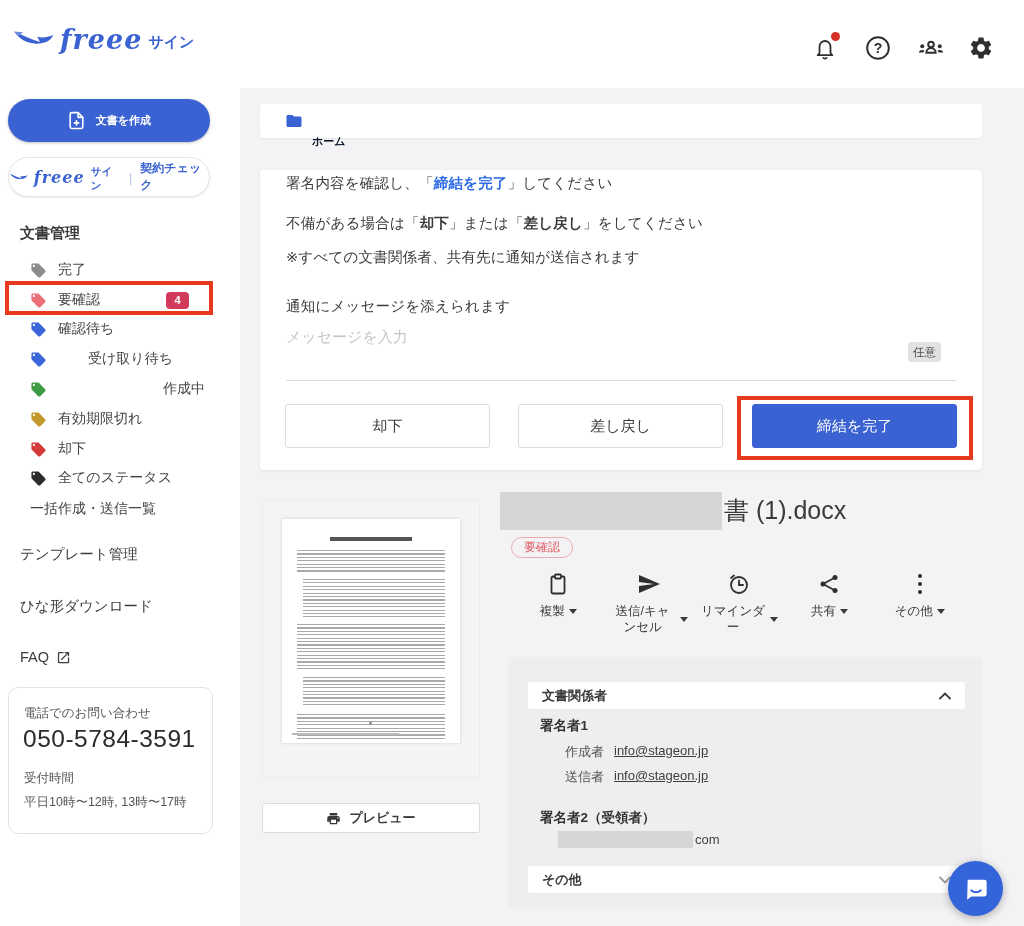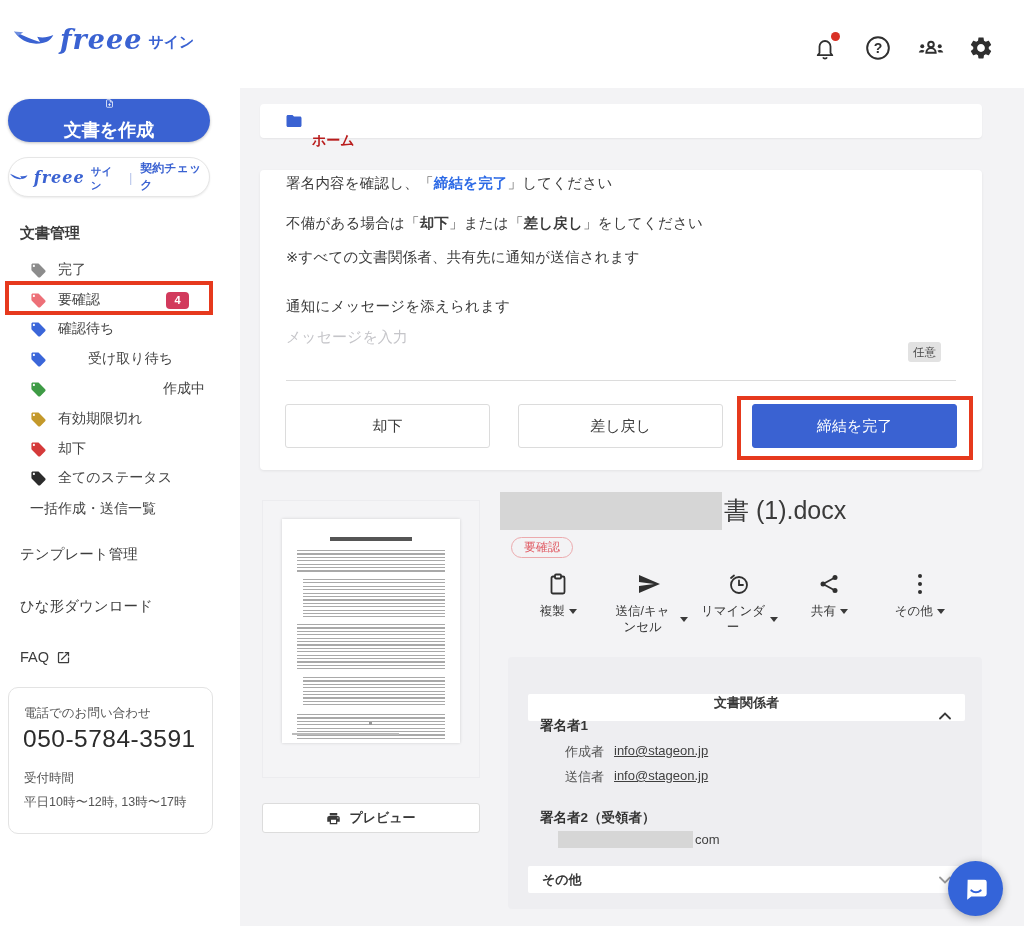--- a/index.html
+++ b/index.html
@@ -13,22 +13,22 @@
   
   .logo { left:12px; top:24px; display:flex; align-items:center; gap:6px; cursor:pointer; }
   .logo-script { font-family:"DejaVu Serif","Liberation Serif",serif; font-style:italic; font-weight:700; font-size:27px; color:#3a62d2; letter-spacing:1px; }
   .logo-jp { font-size:15px; font-weight:700; color:#3a62d2; margin-top:6px; }
   .hicon { width:30px; height:30px; display:flex; align-items:center; justify-content:center; cursor:pointer; }
   .hicon svg { display:block; }
   .bell-dot { position:absolute; right:0px; top:-1px; width:9px; height:9px; border-radius:50%; background:#d93025; }
 
   
   .create-btn { left:8px; top:99px; width:202px; height:43px; border-radius:22px; background:#3a62d2; color:#fff;
-    display:flex; align-items:center; justify-content:center; gap:10px; font-size:18px; font-weight:700;
-    border:none; cursor:pointer; box-shadow:0 1px 3px rgba(0,0,0,.25);flex-direction:column; }
+    display:flex; align-items:center; justify-content:center; gap:10px; font-size:11px; font-weight:700;
+    border:none; cursor:pointer; box-shadow:0 1px 3px rgba(0,0,0,.25); }
   .check-pill { left:8px; top:157px; width:202px; height:40px; border-radius:21px; background:#fff; border:1px solid #e6e6e6;
     box-shadow:0 1px 2px rgba(0,0,0,.08); display:flex; align-items:center; justify-content:center; gap:6px; cursor:pointer; }
   .check-pill .logo-script { font-size:16px; }
   .check-pill .mini-jp { font-size:10.5px; font-weight:700; color:#3a62d2; margin-top:3px; }
   .check-pill .divider { color:#b9c6ea; font-size:13px; margin:0 2px; }
   .check-pill .check-label { font-size:12px; font-weight:700; color:#3a62d2; }
 
   .side-title { left:20px; top:224px; font-size:15px; font-weight:700; color:#3c3c3c; }
   .side-item { left:30px; height:26px; display:flex; align-items:center; gap:11px; cursor:pointer; width:175px; }
   .side-item .lbl { font-size:14px; color:#454545; }
@@ -40,21 +40,21 @@
 
   .contact-box { left:8px; top:687px; width:205px; height:147px; background:#fff; border:1px solid #e3e3e3; border-radius:10px; }
   .contact-box .c-label { position:absolute; left:15px; top:17px; font-size:12.5px; color:#555; }
   .contact-box .c-phone { position:absolute; left:14px; top:37px; font-size:24.5px; color:#2b2b2b; letter-spacing:.5px; }
   .contact-box .c-hours-label { position:absolute; left:15px; top:82px; font-size:12.5px; color:#555; }
   .contact-box .c-hours { position:absolute; left:15px; top:106px; font-size:12.5px; color:#555; }
 
   
   .breadcrumb { left:260px; top:104px; width:722px; height:34px; background:#fff; border-radius:4px;
     box-shadow:0 1px 2px rgba(0,0,0,.06); display:flex; align-items:center; padding-left:25px; gap:9px; }
-  .breadcrumb .bc-label { font-size:14px; font-weight:700; color:#b91c1c; cursor:pointer;margin-top:40px; }
+  .breadcrumb .bc-label { font-size:11px; font-weight:700; color:#0f172a; cursor:pointer;margin-top:40px; }
 
   
   .panel { left:260px; top:170px; width:722px; height:300px; background:#fff; border-radius:4px; box-shadow:0 1px 3px rgba(0,0,0,.07); }
   .panel .line { position:absolute; left:26px; font-size:14.5px; color:#3b3b3b; letter-spacing:.2px; }
   .l1 { top:4px; } .l2 { top:44px; } .l3 { top:78px; } .l4 { top:127px; }
   .inline-link { color:#2e6be6; font-weight:700; cursor:pointer; }
   .bold { font-weight:700; }
   .msg-input { position:absolute; left:26px; top:158px; width:670px; height:50px; border:none; outline:none; resize:none;
     font-family:inherit; font-size:15px; color:#3a3a3a; background:transparent; }
   .msg-input::placeholder { color:#c5c5c9; }
@@ -89,21 +89,21 @@
   .action .a-lbl { font-size:12.5px; color:#3a3a3a; line-height:1.3; text-align:center; word-break:break-all; }
   .action .a-lbl.wrap2 { width:66px; }
   .caret { width:0; height:0; border-left:4px solid transparent; border-right:4px solid transparent; border-top:5px solid #3a3a3a; }
   .dots3 { display:flex; flex-direction:column; gap:3.5px; align-items:center; height:24px; justify-content:center; }
   .dots3 i { width:4.5px; height:4.5px; border-radius:50%; background:#2f2f2f; }
 
   
   .participants { left:508px; top:657px; width:474px; height:252px; background:#eeeef1; border-radius:4px; }
   .p-bar { position:absolute; left:20px; width:437px; height:27px; background:#fff; border-radius:2px;
     display:flex; align-items:center; padding:0 14px; font-size:13px; font-weight:700; color:#3a3a3a; cursor:pointer; }
-  .p-bar-top { top:37px;flex-direction:column; } .p-bar-bottom { top:209px; }
+  .p-bar-top { top:25px; } .p-bar-bottom { top:209px; }
   .chev { margin-left:auto; }
   .p-signer { position:absolute; left:32px; font-size:13.5px; font-weight:700; color:#333; }
   .p-row { position:absolute; left:57px; display:flex; gap:10px; font-size:13px; }
   .p-row .k { color:#555; } .p-row .v { color:#3f3f3f;text-decoration:underline; }
   .redact-mail { left:50px; top:174px; width:135px; height:17px; position:absolute; display:inline-block; }
   .mail-suffix { position:absolute; left:187px; top:175px; font-size:13px; color:#3f3f3f; }
 
   
   .chat-fab { left:948px; top:861px; width:55px; height:55px; border-radius:50%; background:#3464d9;
     box-shadow:0 2px 8px rgba(0,0,0,.3); display:flex; align-items:center; justify-content:center; cursor:pointer; z-index:40; }

